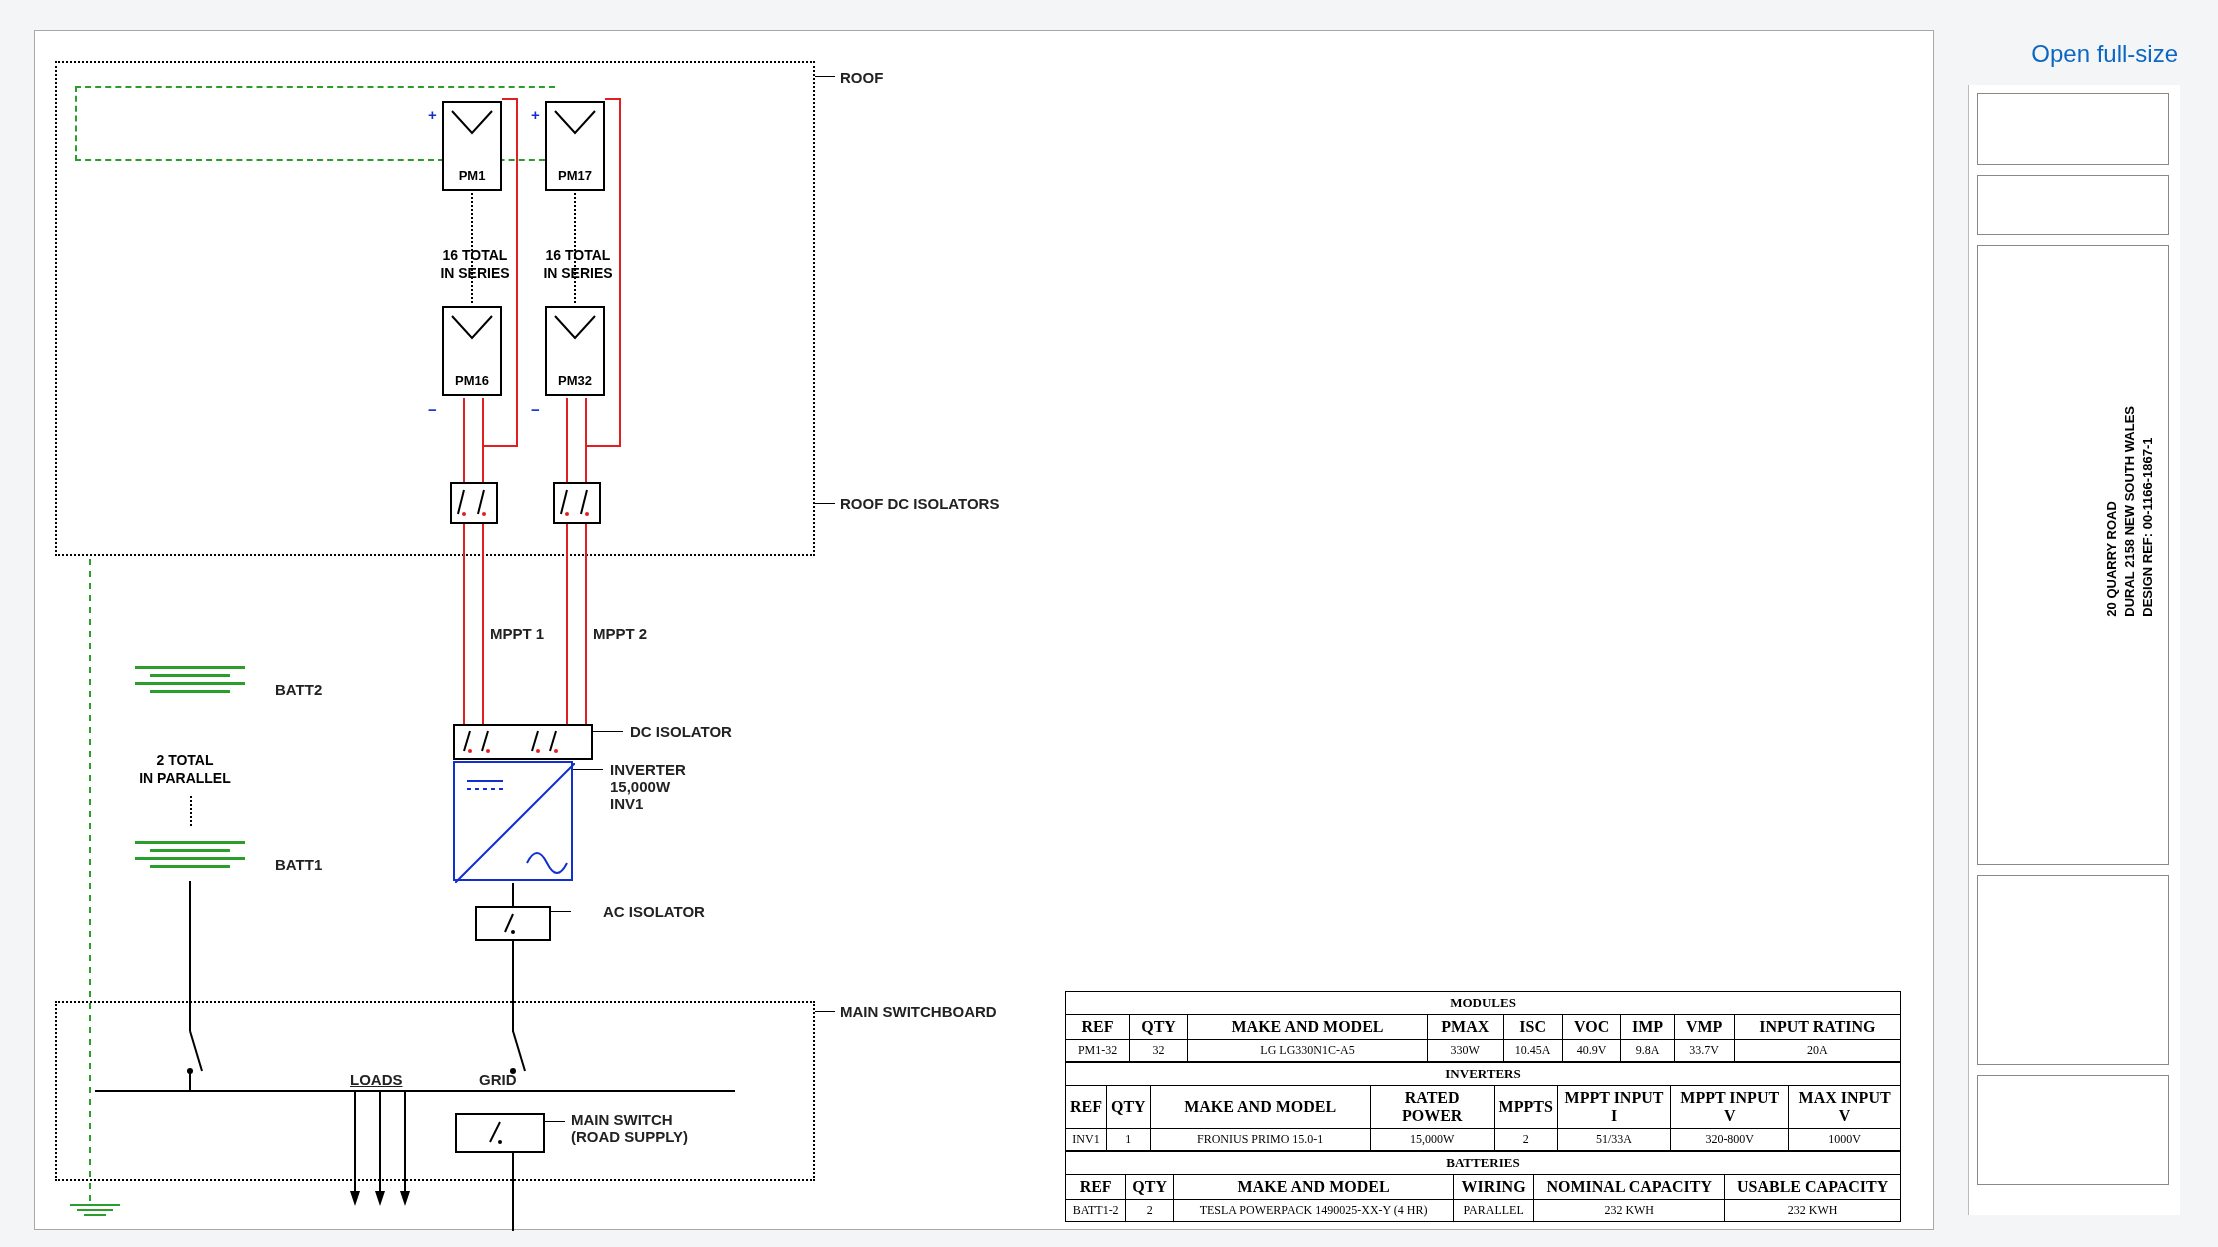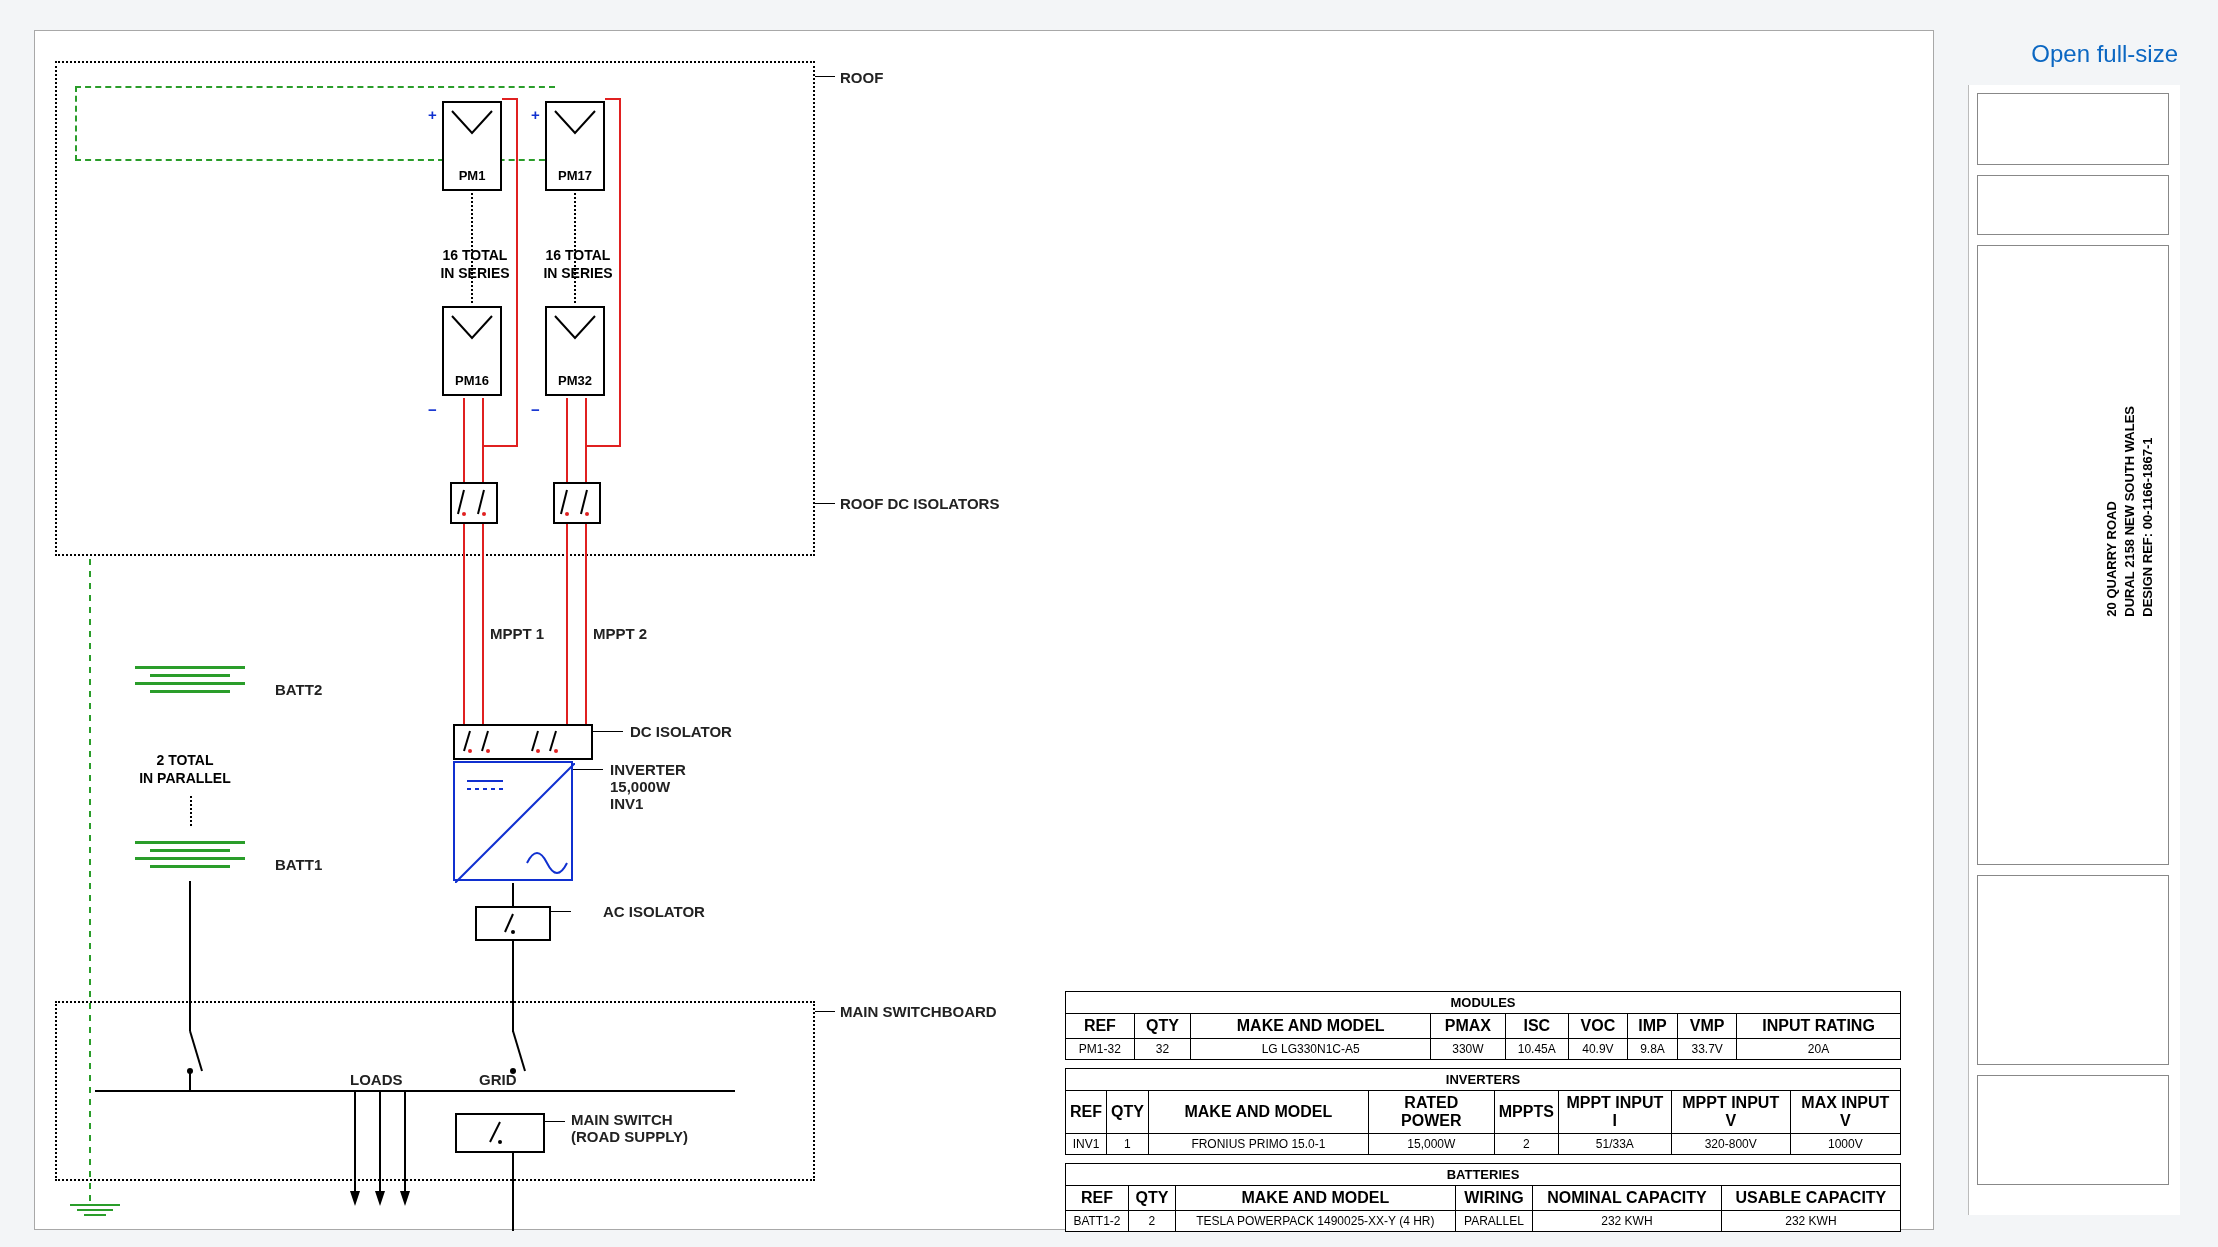--- a/index.html
+++ b/index.html
@@ -60,21 +60,21 @@
   }
   .green-dashed {
     position:absolute; border:2px dashed #2a9d2a;
   }
   
   .tables {
     position:absolute;
     left:1030px; top:960px;
     width:836px;
   }
-  table { border-collapse: collapse; width:100%; margin-bottom:8px; background:#fff;}
+  table { border-collapse: collapse; width:100%; background:#fff;font-family:Liberation Serif, serif;}
   table, th, td { border:1.5px solid #000; }
   th { font-size:16px; font-weight:bold; padding:3px 4px; }
   td { font-size:12px; text-align:center; padding:3px 4px; }
   .tbl-title td { font-weight:bold; text-align:center; font-size:13px; }
   
   .side-panel {
     position:absolute; right:38px; top:85px; width:212px; height:1130px;
     background:#fff; border-left:1px solid #bbb;
     display:flex; flex-direction:column; gap:10px; padding:8px;
   }
@@ -253,21 +253,21 @@
     <line x1="155" y1="850" x2="155" y2="1000" stroke="#000" stroke-width="2"></line>
     <line x1="155" y1="1040" x2="155" y2="1060" stroke="#000" stroke-width="2"></line>
 
     <line x1="320" y1="1060" x2="320" y2="1160" stroke="#000" stroke-width="2"></line>
     <line x1="345" y1="1060" x2="345" y2="1160" stroke="#000" stroke-width="2"></line>
     <line x1="370" y1="1060" x2="370" y2="1160" stroke="#000" stroke-width="2"></line>
     <polygon points="315,1160 325,1160 320,1175" fill="#000"></polygon>
     <polygon points="340,1160 350,1160 345,1175" fill="#000"></polygon>
     <polygon points="365,1160 375,1160 370,1175" fill="#000"></polygon>
   </svg>
-  <span class="abs label" style="left:315px; top:1040px;">LOADS</span>
+  <span class="abs label" style="left:315px; top:1040px;text-decoration:underline;">LOADS</span>
   <span class="abs label" style="left:444px; top:1040px;">GRID</span>
 
   <div class="abs isolator" style="left:420px; top:1082px; width:90px; height:40px;">
     <svg width="80" height="34">
         <line x1="40" y1="6" x2="30" y2="26" stroke="#000" stroke-width="2"></line>
         <circle cx="40" cy="26" r="2" fill="#000"></circle>
       </svg>
   </div>
   <div class="callout-line" style="left:510px; top:1090px; width:20px;"></div>
   <div class="abs" style="left:536px; top:1080px;">

